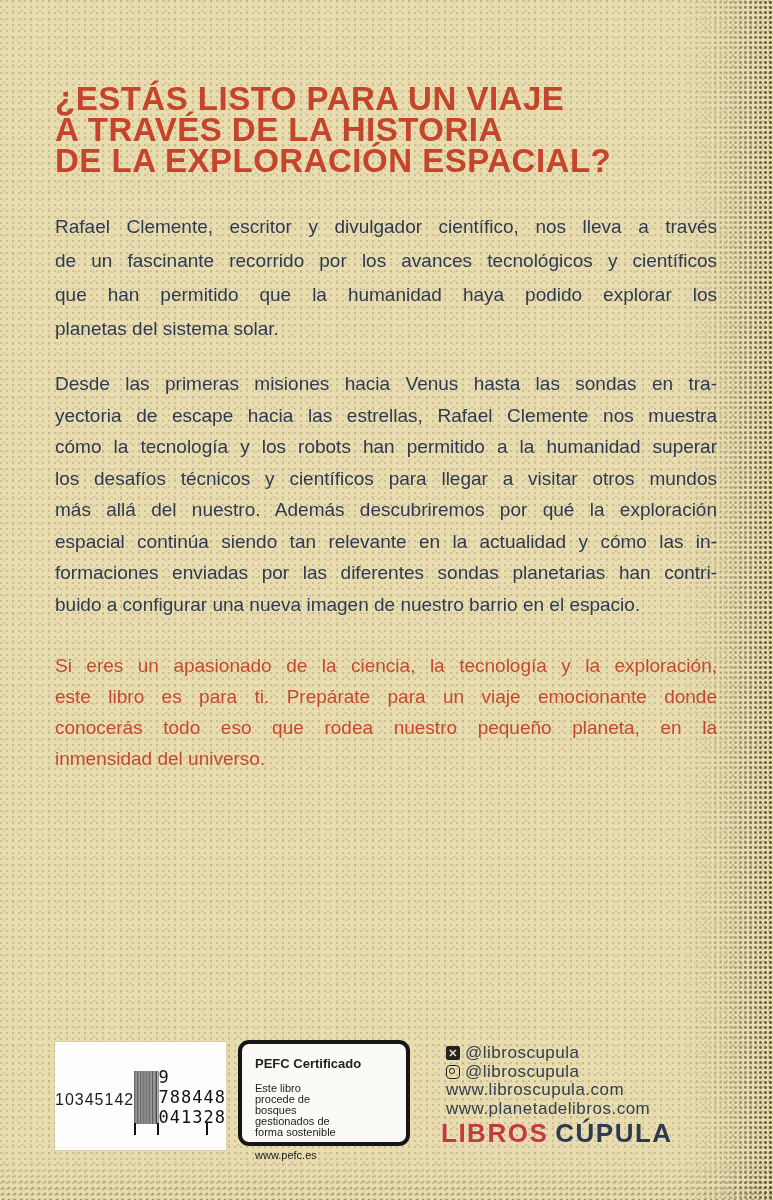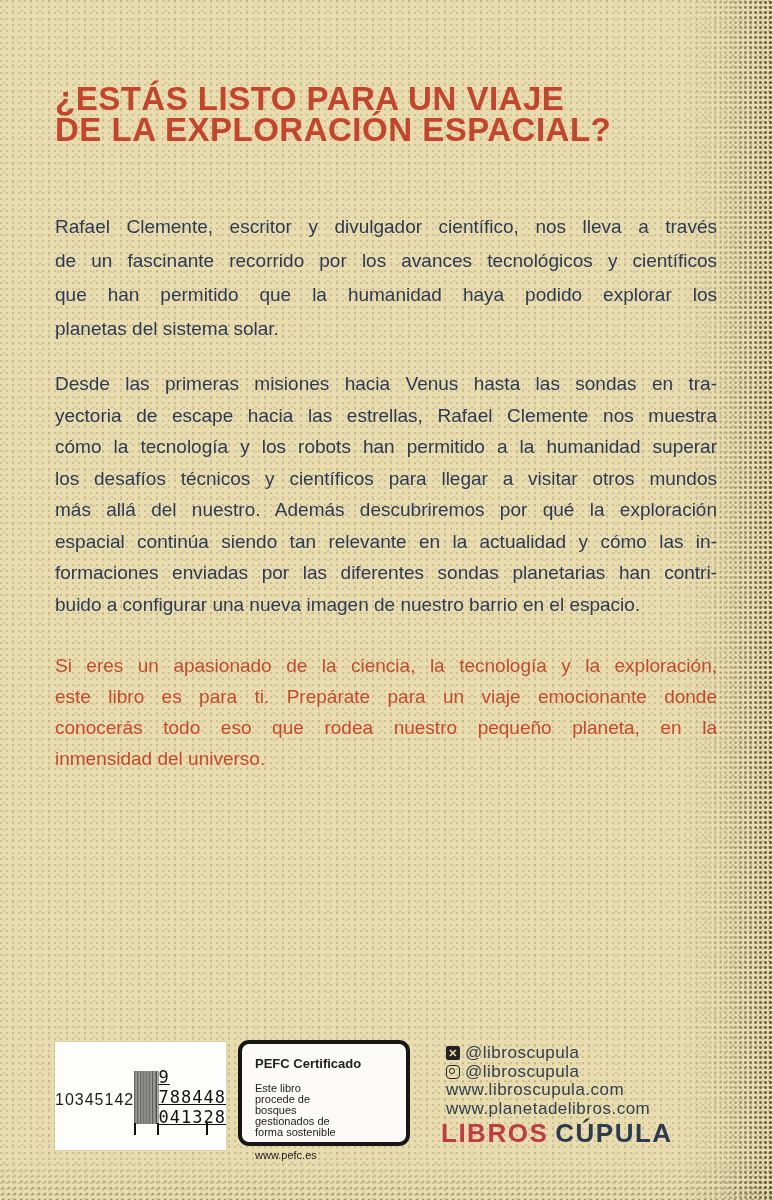--- a/index.html
+++ b/index.html
@@ -42,21 +42,21 @@
   
   .barcode-label{
     position:absolute;left:55px;top:1042px;width:171px;height:108px;
     background:#fdfdfb;display:flex;flex-direction:row;align-items:center;
     box-shadow:0 0 0 1px rgba(0,0,0,0.05);
   }
   .barcode-top-num{margin-top:7px;font-size:16px;color:#1d1d1d;letter-spacing:1px;}
   .barcode-bars{position:relative;width:147px;height:53px;margin-top:3px;}
   .barcode-bars svg{display:block;width:100%;height:100%;}
   .guard{position:absolute;bottom:-11px;width:2px;height:12px;background:#111;}
-  .barcode-ean{margin-top:2px;font-family:"DejaVu Sans Mono", monospace;font-size:17px;color:#111;letter-spacing:1px;text-decoration:underline;}
+  .barcode-ean{margin-top:2px;font-family:"DejaVu Sans Mono", monospace;font-size:17px;color:#111;letter-spacing:1px;}
   .pefc-box{
     position:absolute;left:238px;top:1040px;width:172px;height:106px;
     background:#fbfaf6;border:4px solid #161616;border-radius:11px;
     display:flex;padding:6px 7px;box-sizing:border-box;
   }
   .pefc-left{width:78px;display:flex;flex-direction:column;align-items:center;}
   .pefc-left svg{width:56px;height:52px;}
   .pefc-wordmark{font-weight:bold;font-size:19px;letter-spacing:1px;color:#111;line-height:18px;}
   .pefc-cert{font-size:7.5px;color:#222;margin-top:4px;white-space:nowrap;}
   .pefc-right{flex:1;padding-left:6px;display:flex;flex-direction:column;color:#222;}
@@ -81,20 +81,21 @@
   .publisher .w1{color:#c23b44;margin-top:16px;}
   .publisher .w2{color:#2c3a52;margin-left:7px;}
 </style>
 </head>
 <body>
 
 <div class="cover">
 
   <div class="textcol heading">
     <div class="line">¿ESTÁS LISTO PARA UN VIAJE</div>
+    <div class="line">A TRAVÉS DE LA HISTORIA</div>
     <div class="line">DE LA EXPLORACIÓN ESPACIAL?</div>
   </div>
 
   <div class="textcol para p1">
     <div class="line j">Rafael Clemente, escritor y divulgador científico, nos lleva a través</div>
     <div class="line j">de un fascinante recorrido por los avances tecnológicos y científicos</div>
     <div class="line j">que han permitido que la humanidad haya podido explorar los</div>
     <div class="line">planetas del sistema solar.</div>
   </div>
 

